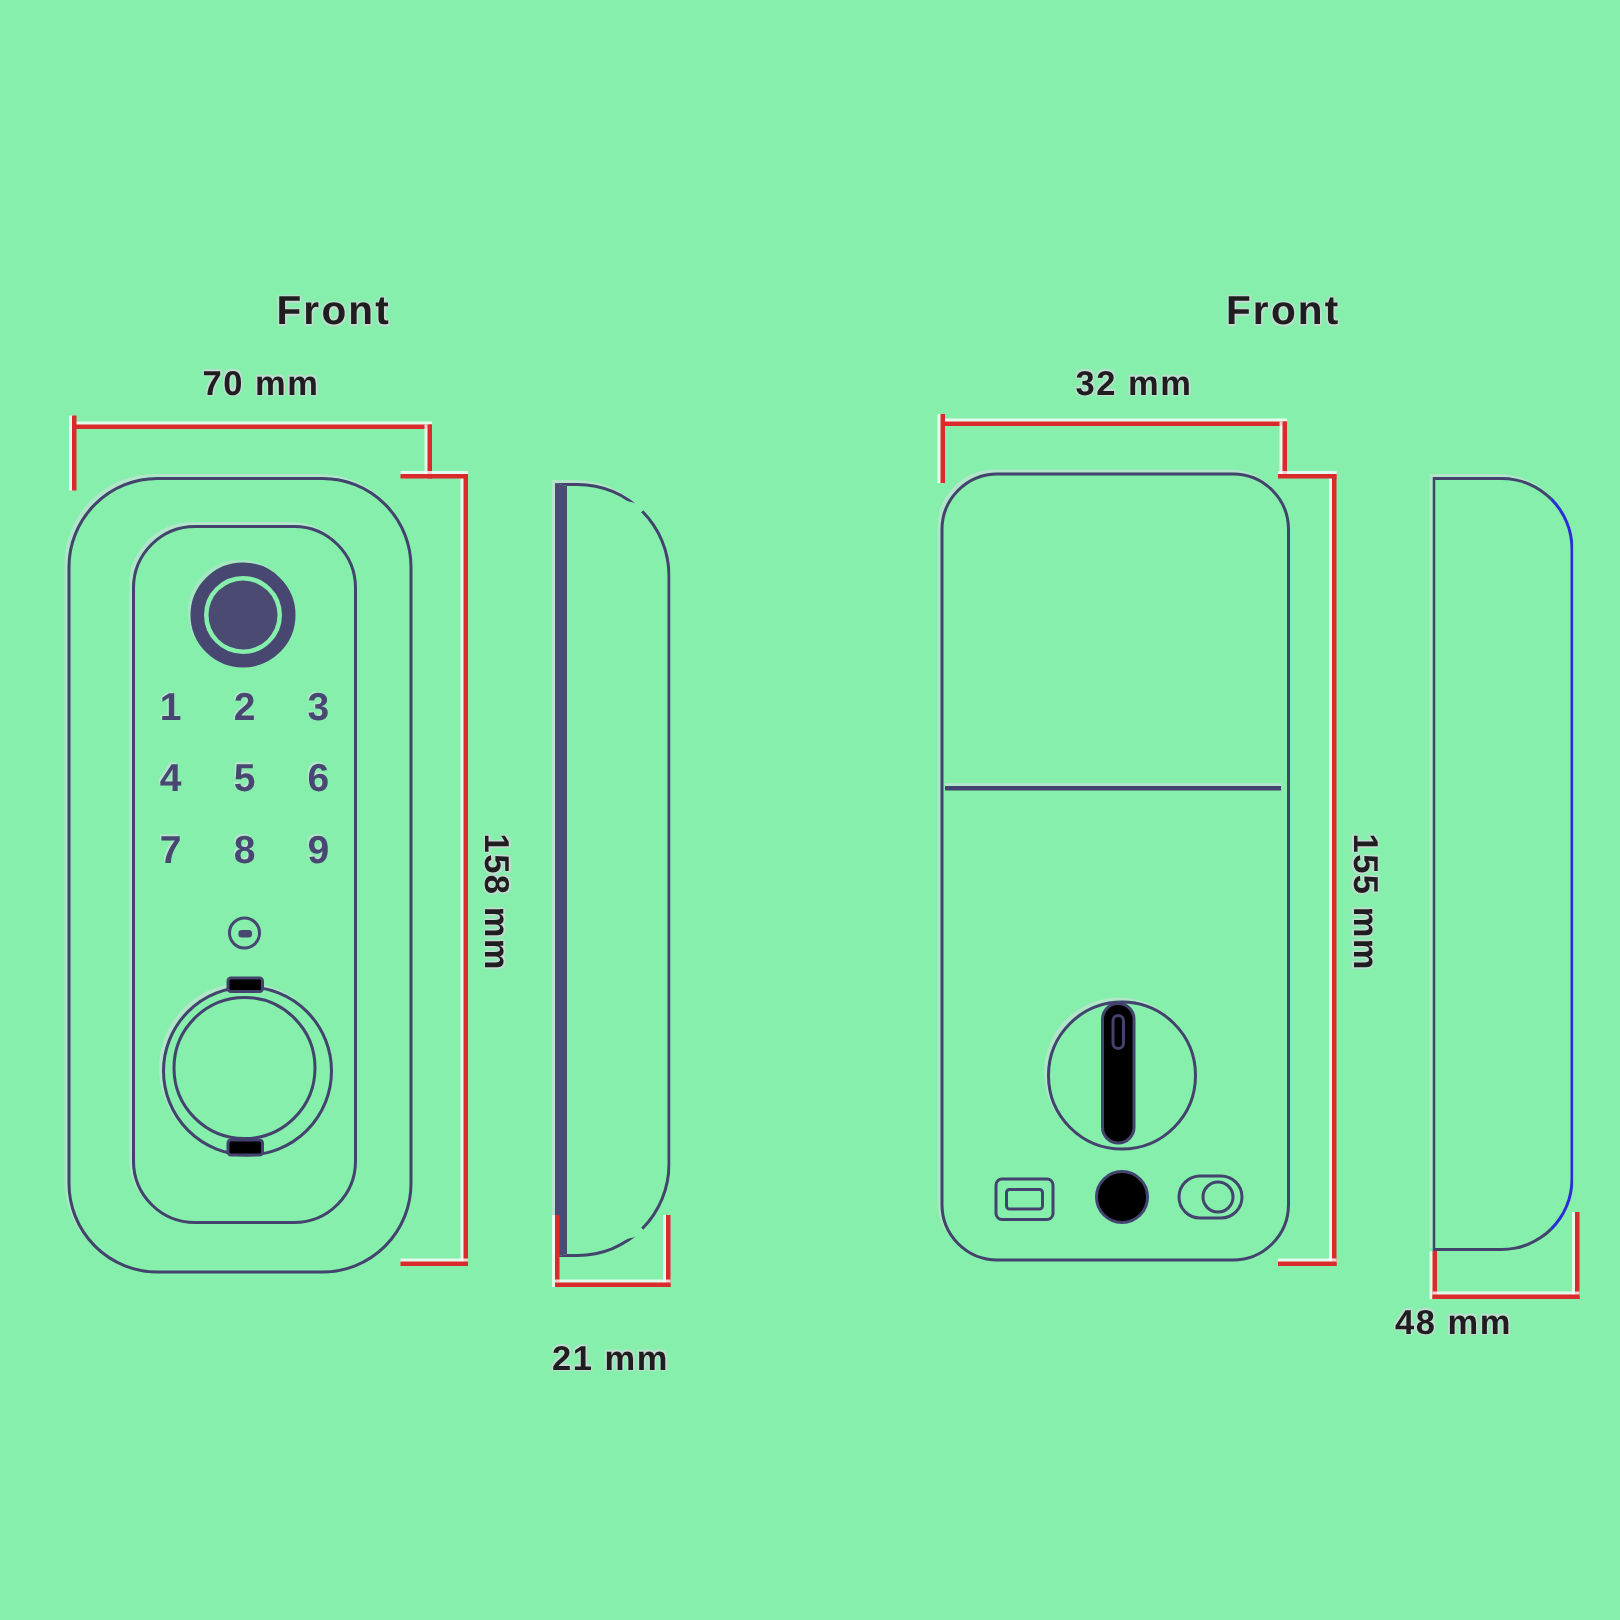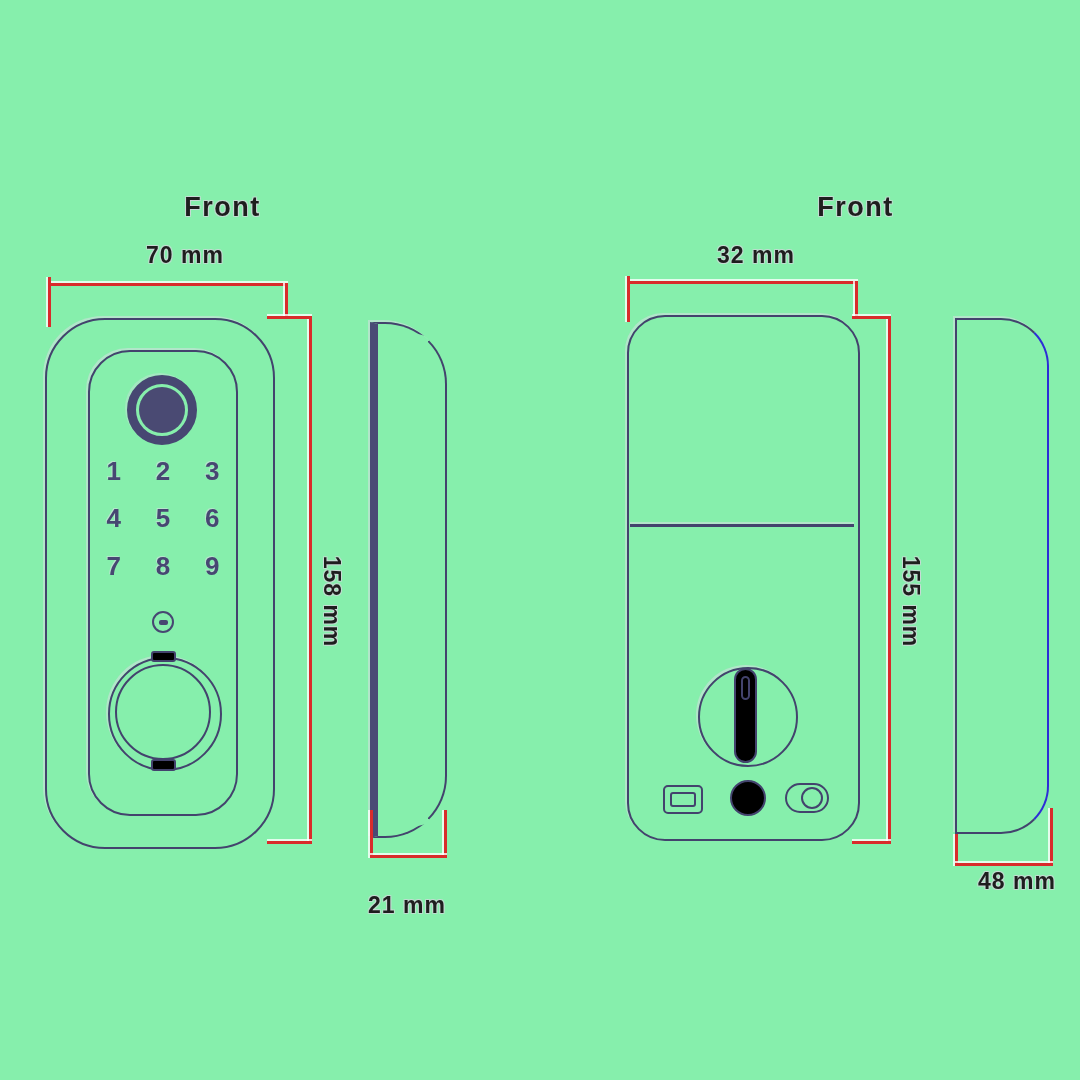--- a/index.html
+++ b/index.html
@@ -32,21 +32,21 @@
   .mask{background:#000;}
 </style>
 </head>
 <body>
 
 <div id="canvas">
 
   <div class="abs lbl title" style="left:150px;top:192px;width:145px;">Front</div>
   <div class="abs lbl title" style="left:783px;top:192px;width:145px;">Front</div>
 
-  <div class="abs lbl" style="left:130px;top:242px;width:110px;">70 mm</div>
+  <div class="abs lbl" style="left:119px;top:242px;width:110px;">70 mm</div>
   <div class="abs dimh" style="left:48px;top:283px;width:240px;height:3px;"></div>
   <div class="abs dimv" style="left:48px;top:277px;width:3px;height:50px;"></div>
   <div class="abs dimv" style="left:285px;top:283px;width:3px;height:36px;"></div>
 
   <div class="abs dimv" style="left:309px;top:316px;width:3px;height:528px;"></div>
   <div class="abs dimh" style="left:267px;top:316px;width:45px;height:3px;"></div>
   <div class="abs dimh" style="left:267px;top:841px;width:45px;height:3px;"></div>
   <div class="abs lbl rot90" style="left:281px;top:588px;width:100px;">158 mm</div>
 
   <div class="abs stroke" style="left:45px;top:318px;width:226px;height:527px;border-radius:60px;"></div>
@@ -119,15 +119,15 @@
        border-radius:15px;box-sizing:border-box;"></div>
   <div class="abs" style="left:801px;top:787px;width:22px;height:22px;border:2.5px solid #43436d;
        border-radius:50%;box-sizing:border-box;"></div>
 
   <div class="abs" style="left:955px;top:318px;width:94px;height:516px;box-sizing:border-box;
        border:2.5px solid #43436d;border-right-color:#2d2dd6;border-radius:0 48px 48px 0;
        box-shadow:-2px -2px 0 rgba(222,222,232,.5);"></div>
   <div class="abs dimv" style="left:955px;top:834px;width:3px;height:32px;"></div>
   <div class="abs dimv" style="left:1050px;top:808px;width:3px;height:58px;"></div>
   <div class="abs dimh" style="left:955px;top:863px;width:98px;height:3px;"></div>
-  <div class="abs lbl" style="left:962px;top:868px;width:110px;">48 mm</div>
+  <div class="abs lbl" style="left:914px;top:868px;width:110px;">48 mm</div>
 
 </div>
 
 </body></html>

